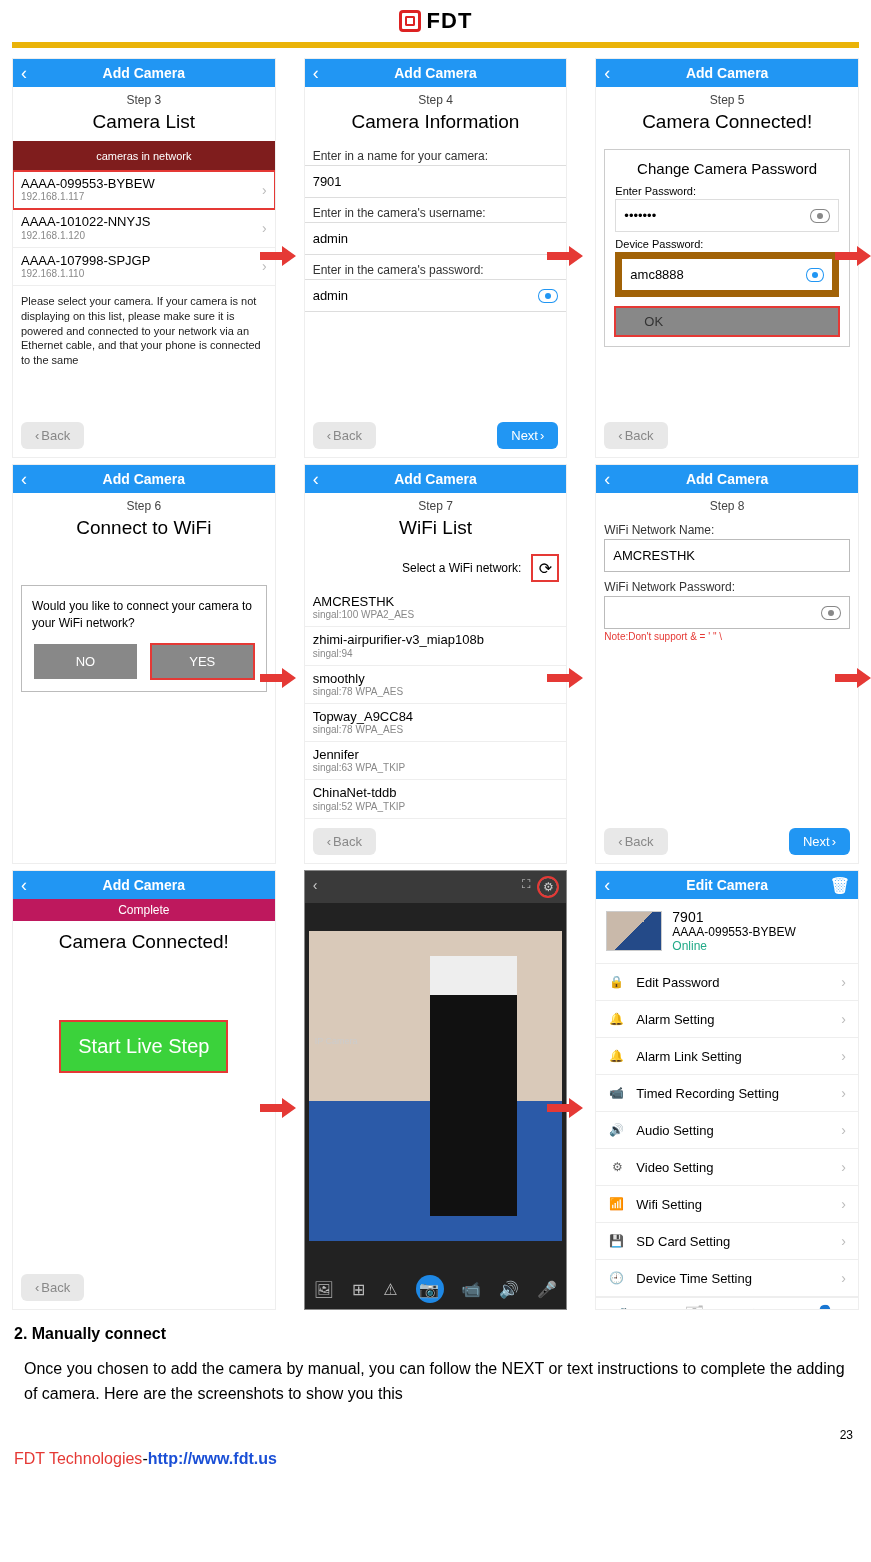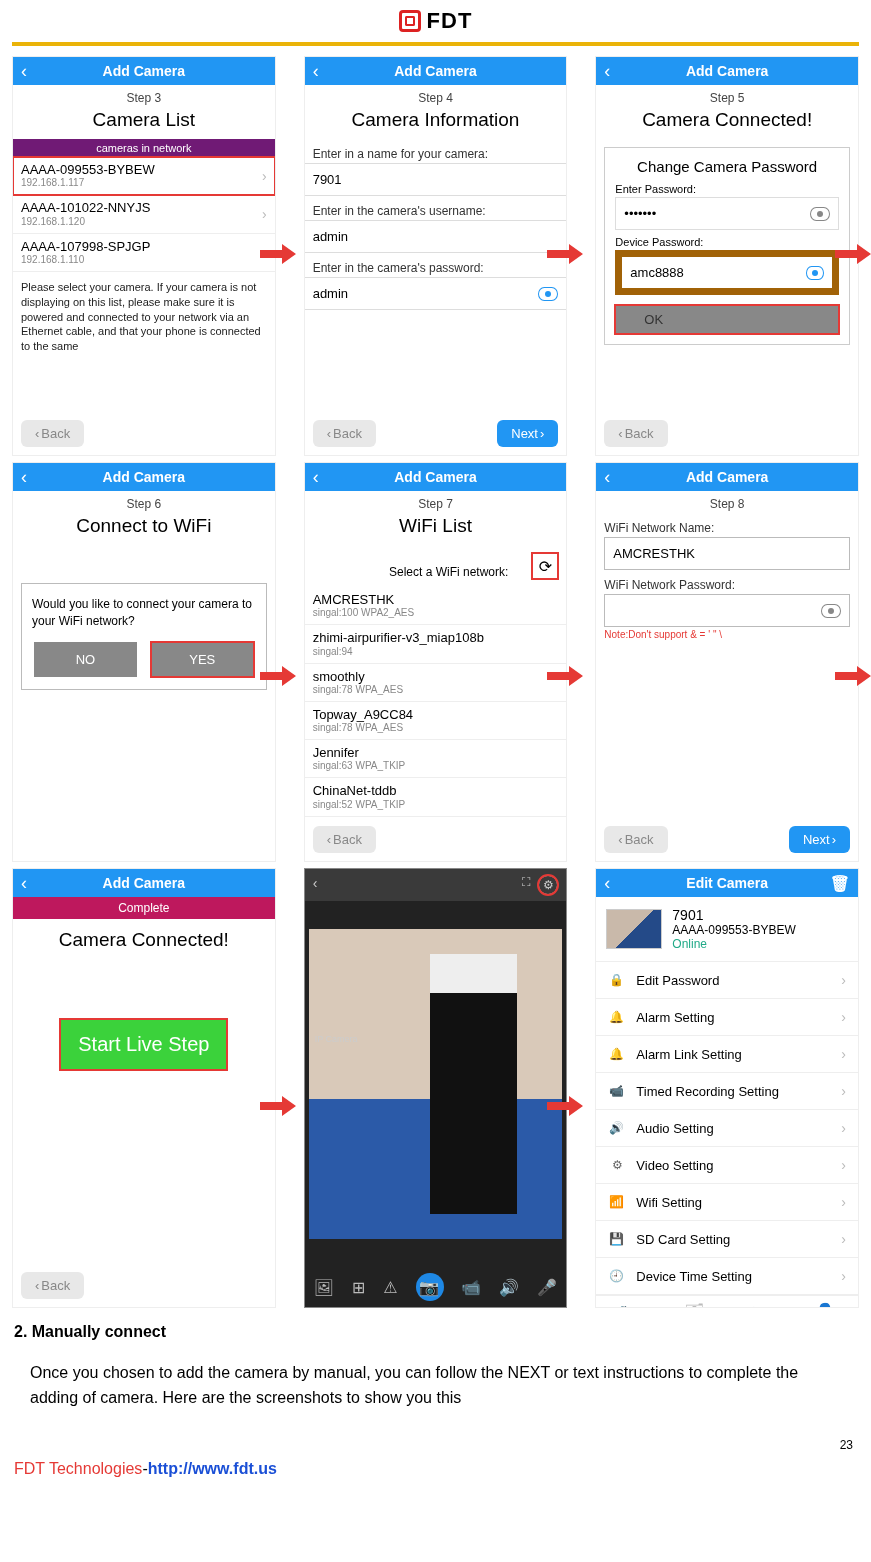--- a/index.html
+++ b/index.html
@@ -1,32 +1,32 @@
 <!DOCTYPE html>
 <html><head>
 <meta charset="utf-8">
 <style>
   * { box-sizing: border-box; margin: 0; padding: 0; font-family: Arial, Helvetica, sans-serif; }
   body { width: 871px; background: #fff; color: #000; }
   .page { padding: 4px 0 0 0; }
-  .header { text-align: center; border-bottom: 4px solid #eab308; padding: 4px 0 6px; margin: 0 12px; }
+  .header { text-align: center; border-bottom: 6px solid #eab308; padding: 4px 0 6px; margin: 0 12px; }
   .header .logo { display: inline-flex; align-items: center; gap: 6px; }
   .logo-mark { width: 22px; height: 22px; border: 3px solid #d22; border-radius: 4px; display: inline-block; position: relative; }
   .logo-mark::after { content:""; position:absolute; inset:3px; border:2px dashed #d22; border-radius:2px;}
   .logo-text { font-weight: 800; font-size: 22px; letter-spacing: 1px; }
   .grid { display: grid; grid-template-columns: repeat(3, 1fr); gap: 6px 28px; padding: 10px 12px 6px; position: relative; }
   .phone { border: 1px solid #eee; background:#fff; font-size: 12px; display:flex; flex-direction:column; height: 400px; overflow:hidden; position:relative;}
   .phone.short { height: 440px; }
   .titlebar { background: #2196f3; color: #fff; display:flex; align-items:center; padding:6px 8px; font-weight:600; justify-content:center; position:relative; font-size:14px;}
   .titlebar .tb-back { position:absolute; left:8px; font-size:18px; font-weight:400;}
   .titlebar .tb-act { position:absolute; right:8px; font-size:16px;}
   .greybar { background:#be185d; color:#fff; text-align:center; font-size:12px; padding:4px;}
   .step { text-align:center; font-size:12px; color:#444; padding:6px 0 2px;}
   .h1 { text-align:center; font-size:19px; padding:2px 0 8px; font-weight:400;}
-  .section-head { background:#701a75; color:#fff; font-size:11px; text-align:center; padding:3px;}
+  .section-head { background:#7f1d1d; color:#fff; font-size:11px; text-align:center; padding:9px;}
   .row { border-bottom:1px solid #eee; padding:6px 8px; display:flex; justify-content:space-between; align-items:center;}
   .row .main { line-height:1.1;}
   .row .sub { color:#888; font-size:10px;}
   .chev { color:#bbb; font-size:14px;}
   .note { font-size:11px; color:#222; padding:8px; line-height:1.35;}
   .footerbar { margin-top:auto; padding:8px; display:flex; gap:8px;}
   .pillbtn { flex:0 0 auto; background:#e8e8e8; color:#888; border-radius:6px; padding:6px 14px; display:flex; align-items:center; gap:2px; font-size:13px;}
   .pillbtn.blue { background:#2196f3; color:#fff; margin-left:auto;}
   .label { font-size:12px; color:#333; padding:8px 8px 2px;}
   .fieldrow { border-top:1px solid #ddd; border-bottom:1px solid #ddd; padding:8px; display:flex; align-items:center; justify-content:space-between; background:#fff;}
@@ -34,21 +34,21 @@
   .eye { width:20px; height:14px; border:1px solid #2196f3; border-radius:50% / 80%; position:relative;}
   .eye.grey{ border-color:#888;}
   .eye::after{ content:""; width:6px; height:6px; background:#2196f3; border-radius:50%; position:absolute; left:50%; top:50%; transform:translate(-50%,-50%);}
   .eye.grey::after{background:#888;}
   .boxcard { margin:8px; border:1px solid #ccc; padding:10px;}
   .boxcard .ttl{ text-align:center; font-size:15px; margin-bottom:8px;}
   .okbtn { display:block; margin:10px auto 0; background:#888; color:#333; padding:6px 28px; font-size:13px; border:1px solid #666;}
   .redframe { outline:2px solid #e53935; outline-offset:-1px;}
   .ynrow { display:flex; gap:14px; padding:0 12px 12px;}
   .ynbtn { flex:1; background:#888; color:#fff; text-align:center; padding:10px 0; font-size:13px;}
-  .wifisel { display:flex; align-items:flex-end; justify-content:flex-end; gap:24px; padding:8px;}
+  .wifisel { display:flex; align-items:center; justify-content:flex-end; gap:11px; padding:8px;}
   .wifisel .refresh{ width:26px; height:26px; border:1px solid #bbb; display:flex; align-items:center; justify-content:center; font-size:16px;}
   .smallred{ color:#e53935; font-size:10px; padding:2px 8px;}
   .livebtn { background:#3bd23b; color:#fff; padding:14px 18px; font-size:20px; margin:30px auto; display:block; width:fit-content;}
   
   .camview { background:#222; flex:1; position:relative; display:flex; flex-direction:column;}
   .camview .topicons{ color:#ccc; display:flex; justify-content:flex-end; gap:8px; padding:6px 8px; background:#3a3a3a;}
   .camview .gear{ width:20px; height:20px; border:1px solid #aaa; border-radius:50%; display:flex; align-items:center; justify-content:center; font-size:12px;}
   .camview .imgarea{ flex:1; background:linear-gradient(180deg,#d9c9b9 0%,#d9c9b9 55%, #2b5aa8 55%, #2b5aa8 100%); margin:28px 4px; position:relative;}
   .camview .imgarea::after{content:""; position:absolute; right:18%; top:8%; bottom:8%; width:34%; background:linear-gradient(#eee 0%, #eee 15%, #111 15%, #111 100%);}
   .camview .monitor-label{position:absolute; left:6px; top:34%; font-size:9px; color:#ccc;}
@@ -63,21 +63,21 @@
   .tabsbar{ margin-top:auto; display:flex; border-top:1px solid #eee; color:#bbb; font-size:9px; text-align:center;}
   .tabsbar .t{ flex:1; padding:6px 0 4px;}
   .tabsbar .t.active{ color:#2196f3;}
   .tabsbar .ticon{ font-size:16px; display:block;}
   
   .arrow{ position:absolute; width:36px; height:20px; color:#e53935;}
   .arrow svg{ width:100%; height:100%;}
   
   .bodytext{ padding:6px 14px 4px; font-size:16px; line-height:1.55;}
   .bodytext .hd{ font-weight:bold; margin-bottom:4px;}
-  .bodytext p{ margin:16px;}
+  .bodytext p{ margin:10px;}
   .pgnum{ text-align:right; font-size:12px; padding:8px 18px 2px;}
   .footerline{ padding:6px 14px 14px; font-size:16px;}
   .footerline .a{ color:#e53935;}
   .footerline .b{ color:#000;}
   .footerline .c{ color:#1a4fd6; font-weight:bold;}
 </style>
 </head>
 <body>
 
 <div class="page">

